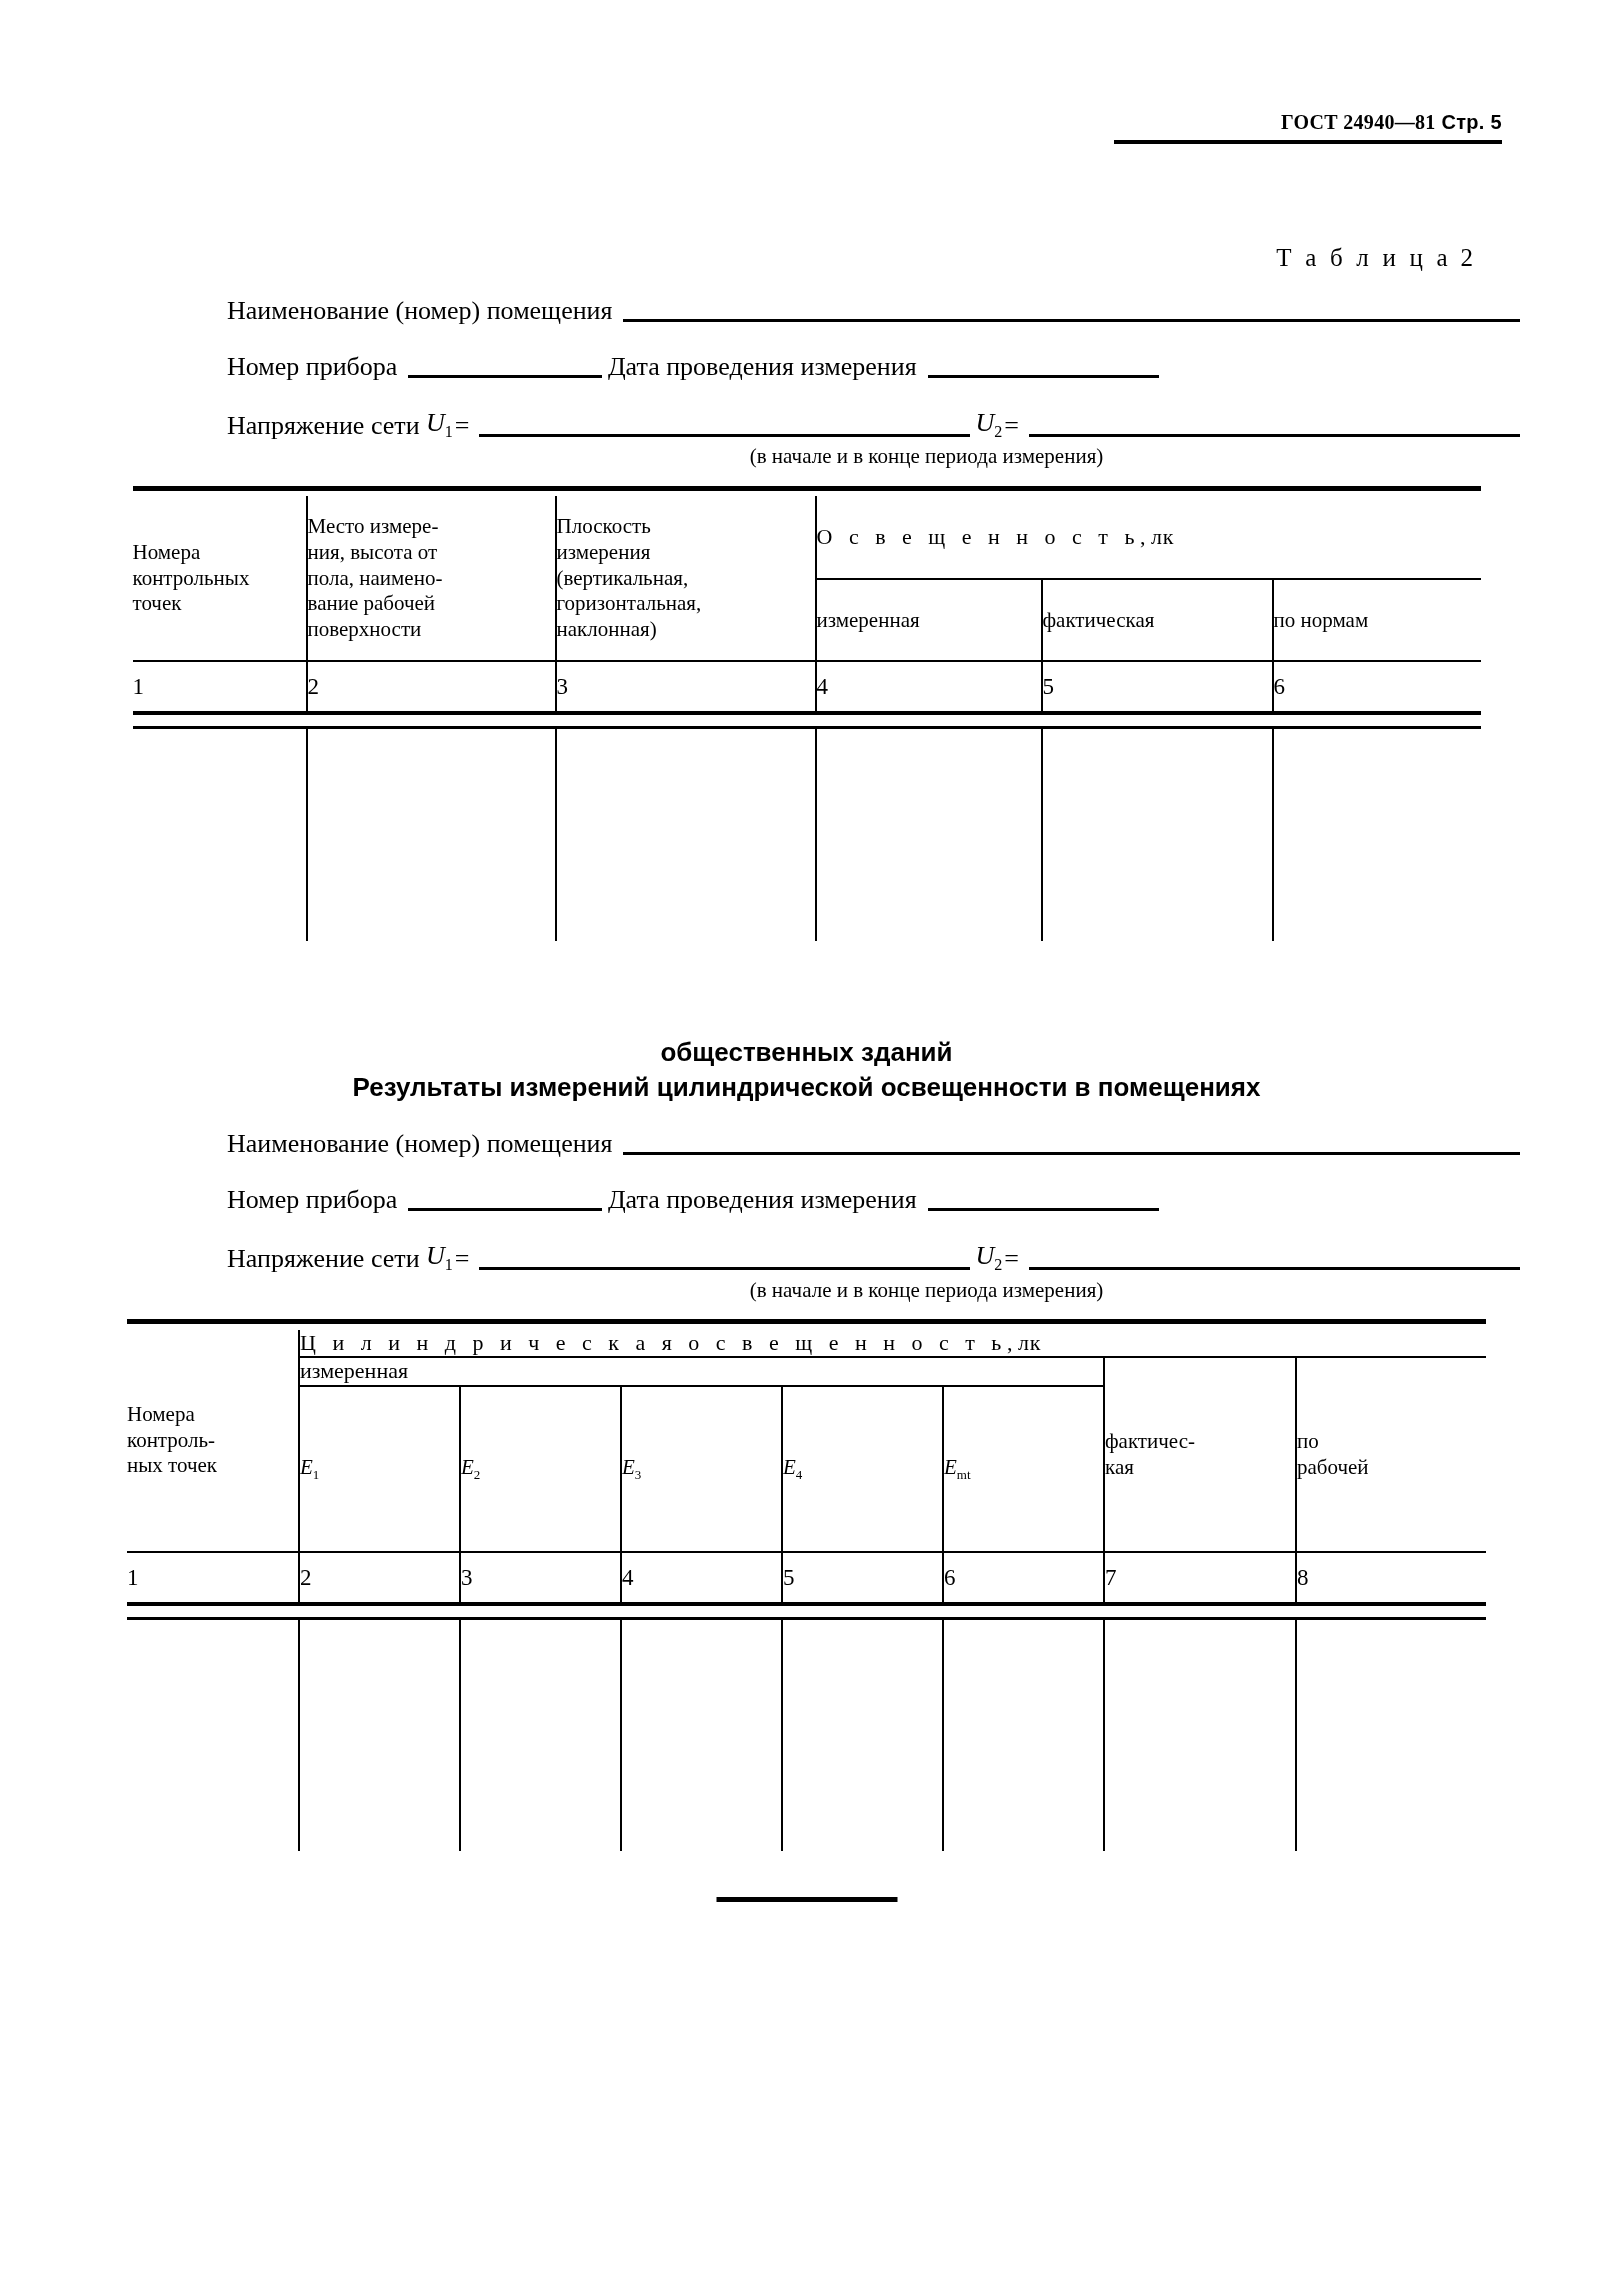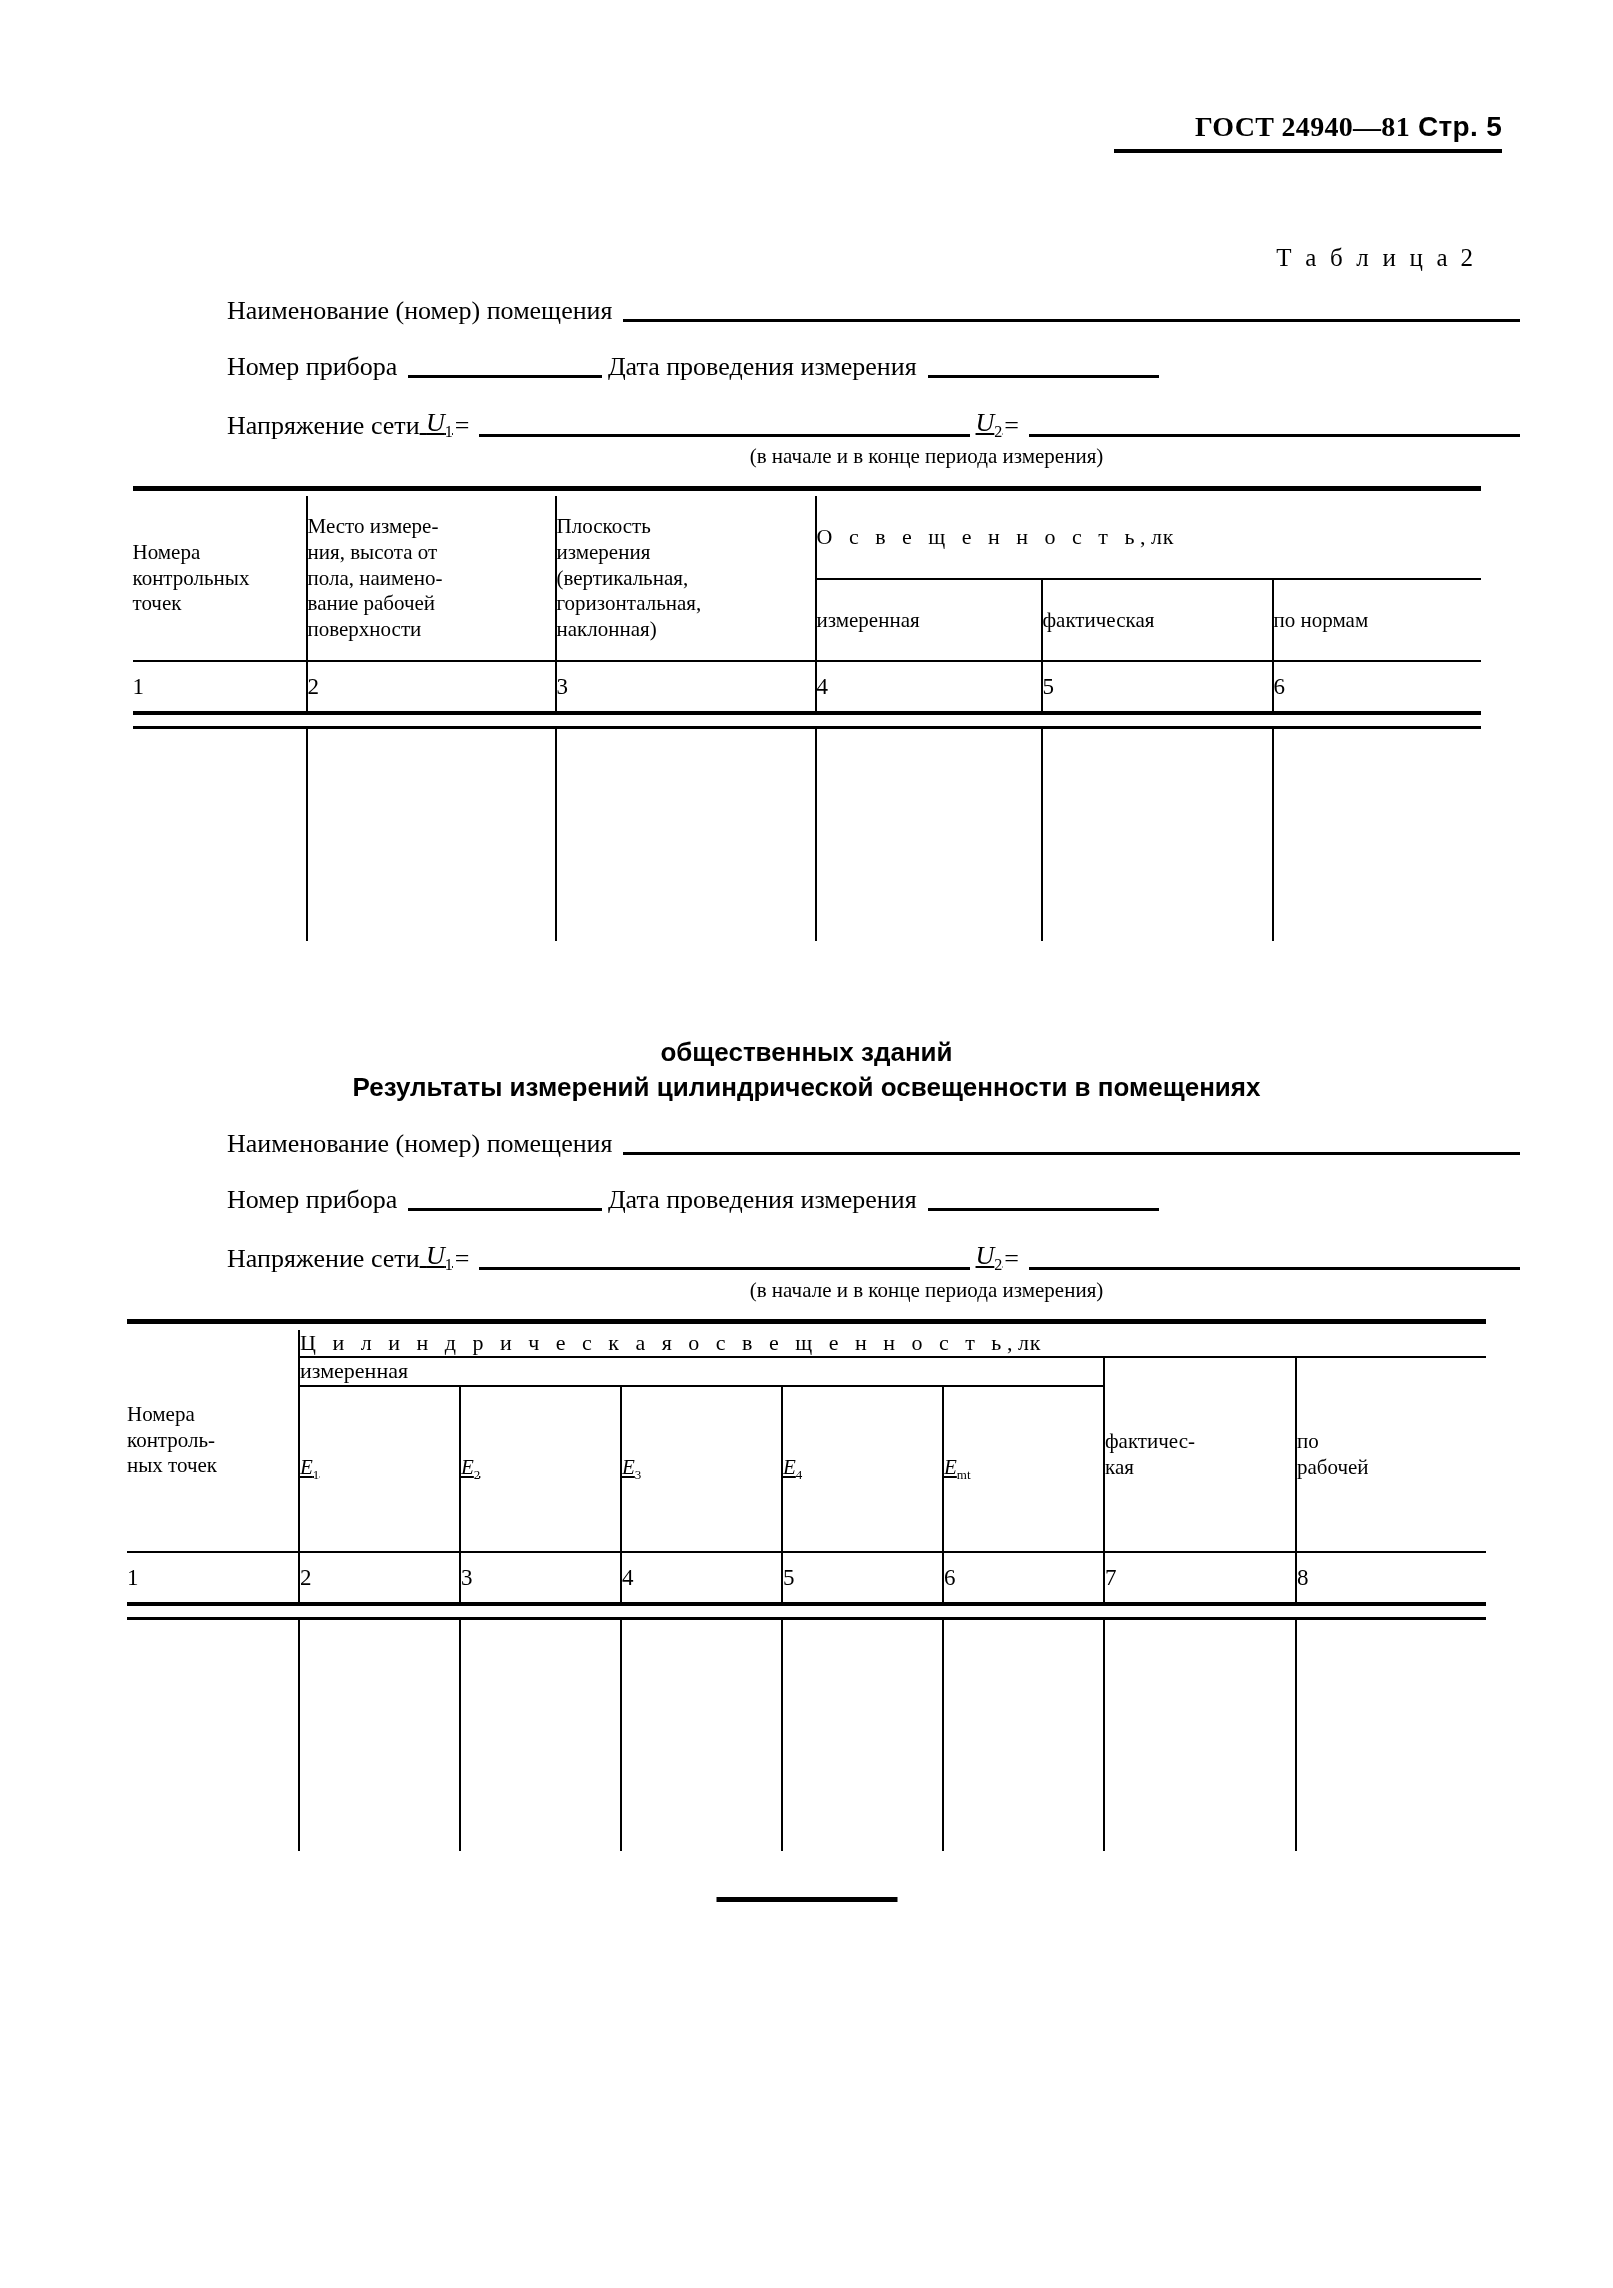--- a/index.html
+++ b/index.html
@@ -25,21 +25,21 @@
   
   .page-header {
     position: absolute;
     top: 111px;
     right: 111px;
     text-align: right;
   }
   .page-header .hdr-line {
     font-family: "Liberation Sans", "DejaVu Sans", sans-serif;
     font-weight: bold;
-    font-size: 28px;
+    font-size: 20px;
     letter-spacing: 0.3px;
     white-space: nowrap;
   }
   .page-header .hdr-gost { font-family: "Liberation Serif", serif; font-weight: bold; }
   .page-header .hdr-rule {
     margin-top: 5.5px;
     height: 4.6px;
     background: #000;
     width: 388px;
     margin-left: auto;
@@ -84,21 +84,21 @@
   .rule {
     flex: 1 1 auto;
     border-bottom: 3.7px solid #000;
     height: 0.9px;
     margin: 0 5.5px 5.5px 11px;
     min-width: 37px;
   }
   .rule.short { flex: 0 0 194px; }
   .rule.med   { flex: 0 0 231px; }
   .rule.grow  { flex: 1 1 auto; }
-  .uvar { font-style: italic; font-family: "Liberation Serif", serif; text-decoration: underline; }
+  .uvar { font-style: italic; font-family: "Liberation Serif", serif; }
   .uvar sub { font-size: 0.62em; font-style: normal; }
   .eqs { letter-spacing: -0.9px; margin-left: 1.8px; }
   .form-note {
     text-align: center;
     font-size: 21px;
     margin-top: 1.8px;
     padding-left: 240px;
     font-family: "Liberation Serif", serif;
   }
 

